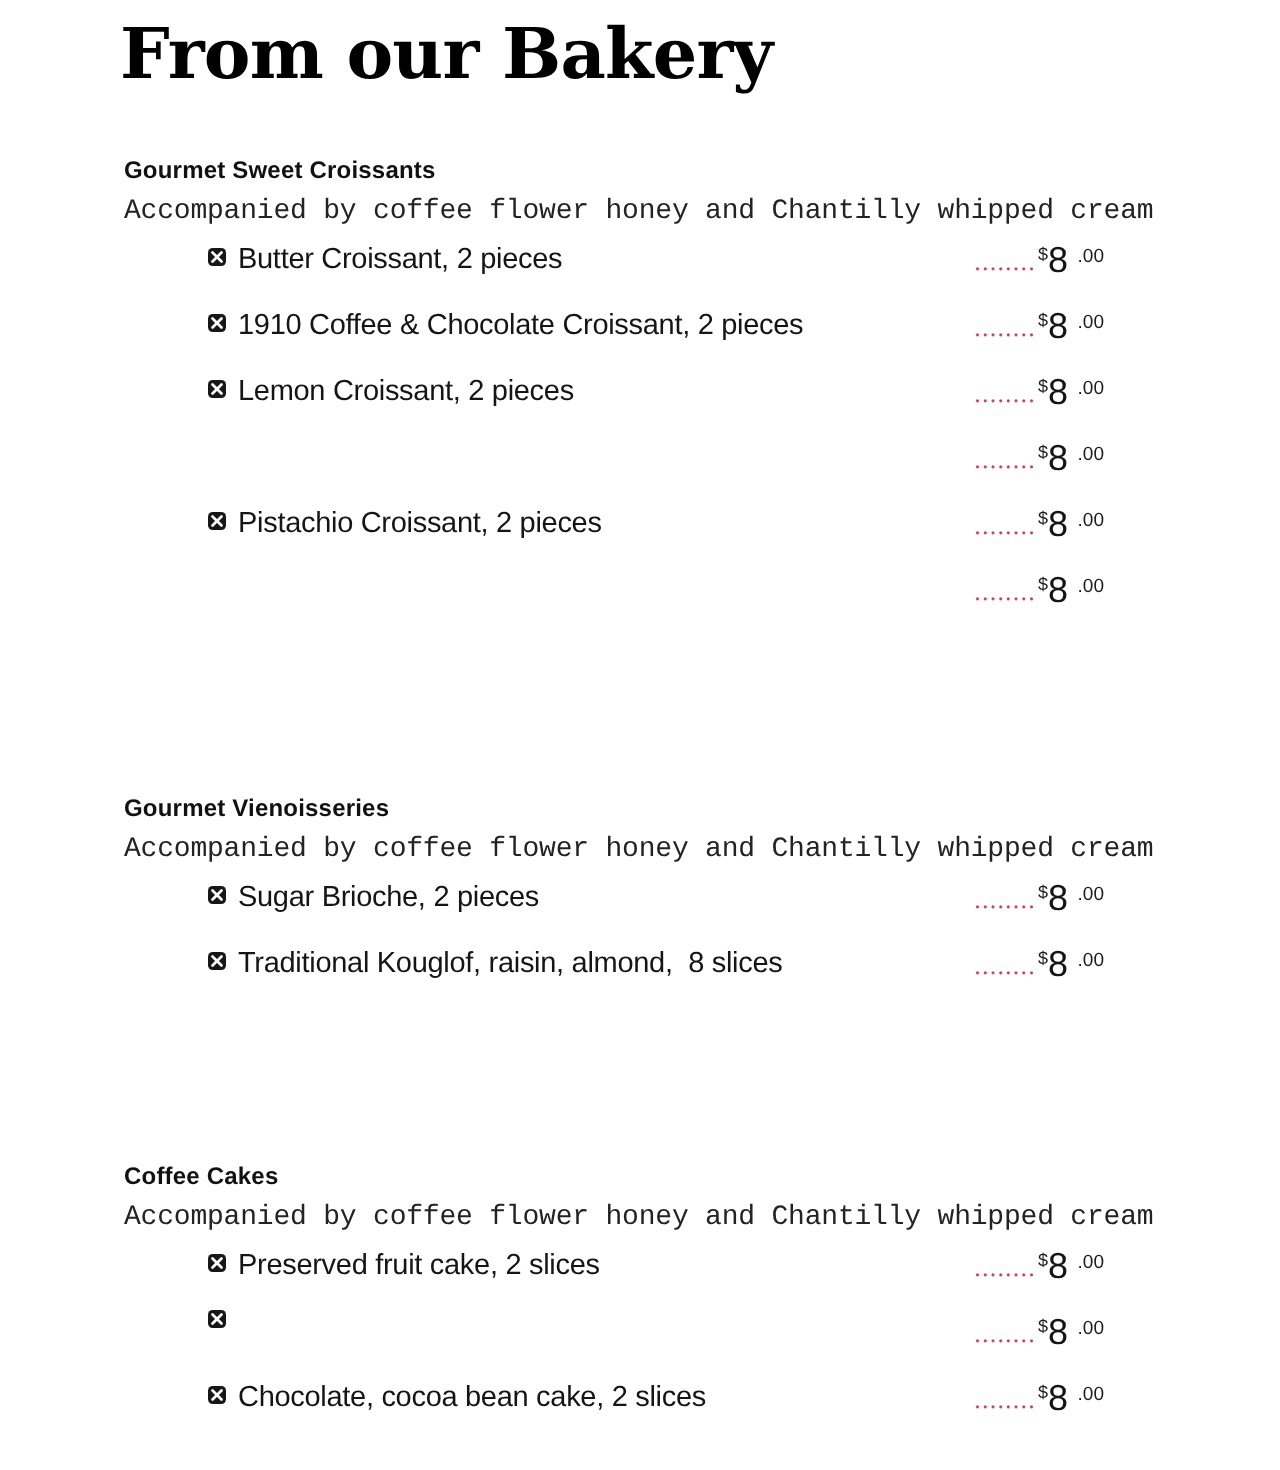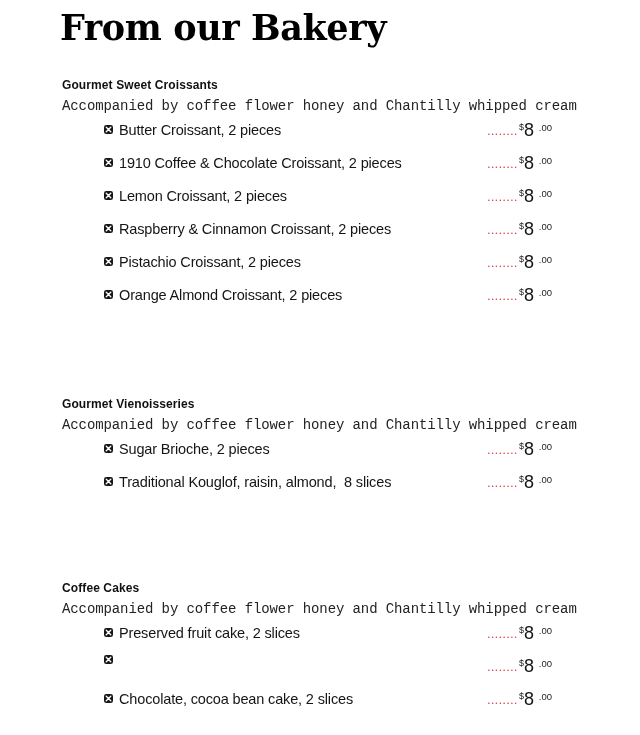--- a/index.html
+++ b/index.html
@@ -214,30 +214,20 @@
               <span class="item-label">Lemon Croissant, 2 pieces</span>
             </div>
             <div class="price-block">
               <span class="leader">........</span>
               <span class="currency">$</span>
               <span class="amount">8</span>
               <span class="cents">.00</span>
             </div>
           </div>
           <div class="item-row">
-            <div class="item-left">
-              <span class="bullet">
-                <svg width="9" height="9" viewBox="0 0 10 10" aria-hidden="true">
-                  <rect x="0" y="0" width="10" height="10" rx="2.6" ry="2.6" fill="#171717"></rect>
-                  <path d="M2.5 2.5 L7.5 7.5 M7.5 2.5 L2.5 7.5" stroke="#ffffff" stroke-width="1.5" stroke-linecap="round"></path>
-                  <circle cx="5" cy="5" r="1.15" fill="#ffffff"></circle>
-                </svg>
-              </span>
-              <span class="item-label">Raspberry &amp; Cinnamon Croissant, 2 pieces</span>
-            </div>
             <div class="price-block">
               <span class="leader">........</span>
               <span class="currency">$</span>
               <span class="amount">8</span>
               <span class="cents">.00</span>
             </div>
           </div>
           <div class="item-row">
             <div class="item-left">
               <span class="bullet">
@@ -250,30 +240,20 @@
               <span class="item-label">Pistachio Croissant, 2 pieces</span>
             </div>
             <div class="price-block">
               <span class="leader">........</span>
               <span class="currency">$</span>
               <span class="amount">8</span>
               <span class="cents">.00</span>
             </div>
           </div>
           <div class="item-row">
-            <div class="item-left">
-              <span class="bullet">
-                <svg width="9" height="9" viewBox="0 0 10 10" aria-hidden="true">
-                  <rect x="0" y="0" width="10" height="10" rx="2.6" ry="2.6" fill="#171717"></rect>
-                  <path d="M2.5 2.5 L7.5 7.5 M7.5 2.5 L2.5 7.5" stroke="#ffffff" stroke-width="1.5" stroke-linecap="round"></path>
-                  <circle cx="5" cy="5" r="1.15" fill="#ffffff"></circle>
-                </svg>
-              </span>
-              <span class="item-label">Orange Almond Croissant, 2 pieces</span>
-            </div>
             <div class="price-block">
               <span class="leader">........</span>
               <span class="currency">$</span>
               <span class="amount">8</span>
               <span class="cents">.00</span>
             </div>
           </div>
         </div>
       </div>
       <div class="section" style="top: 395px;">

